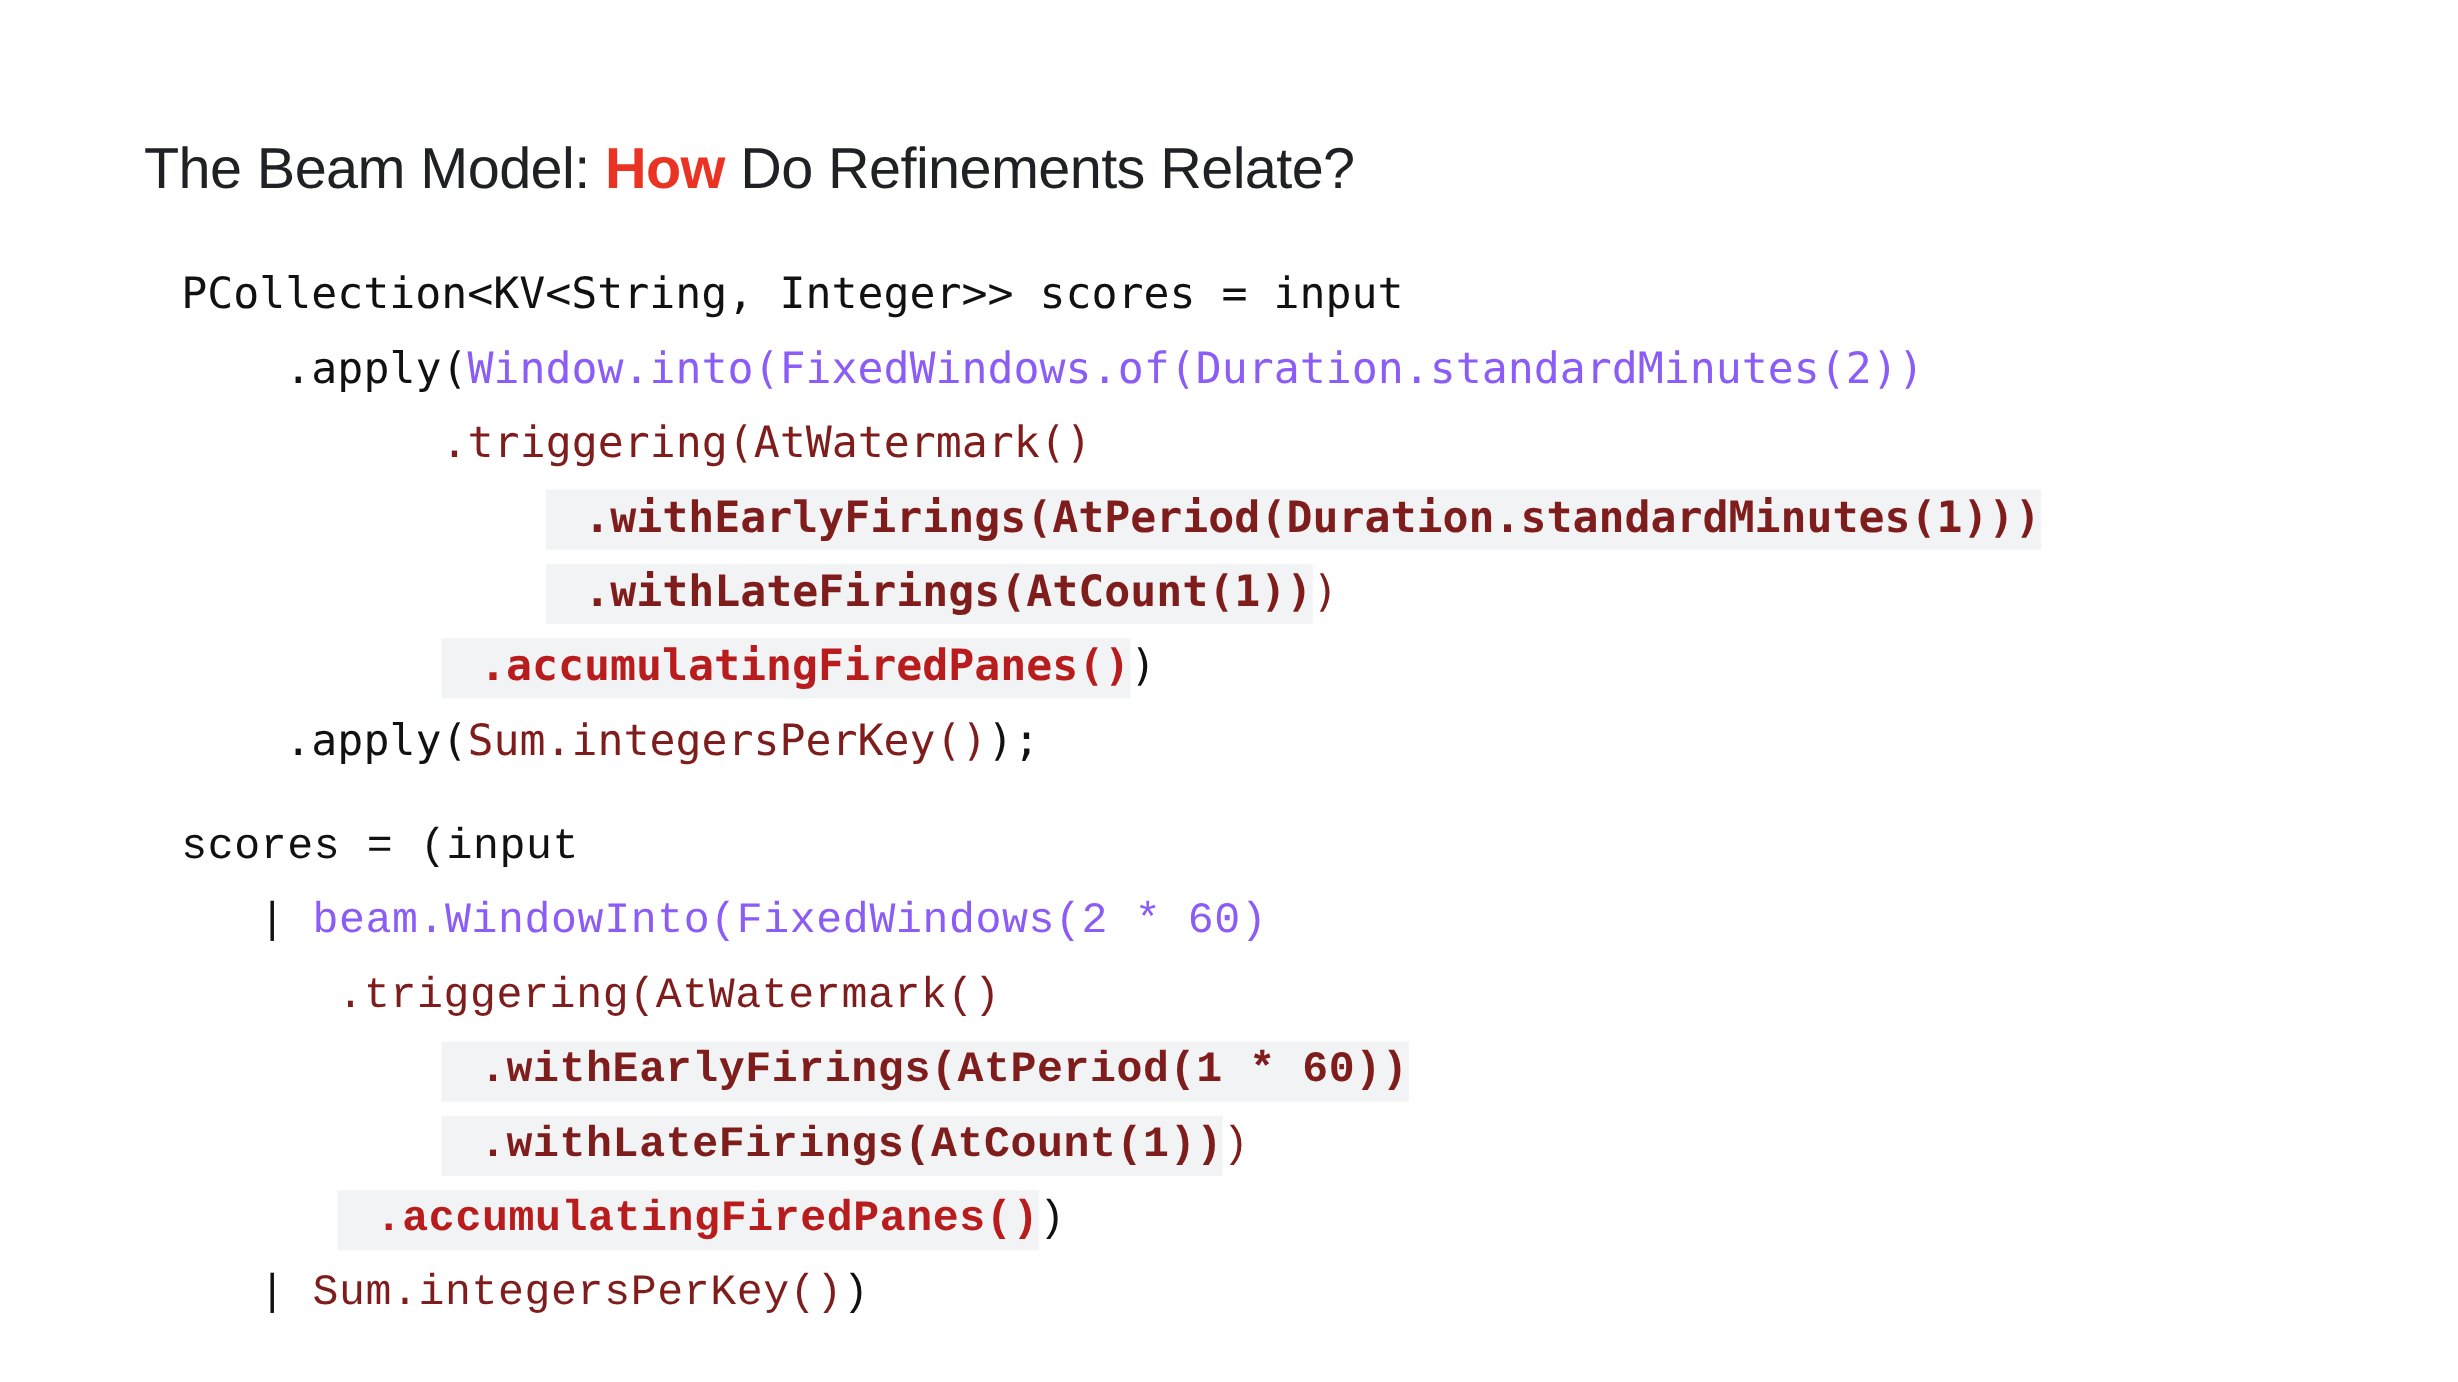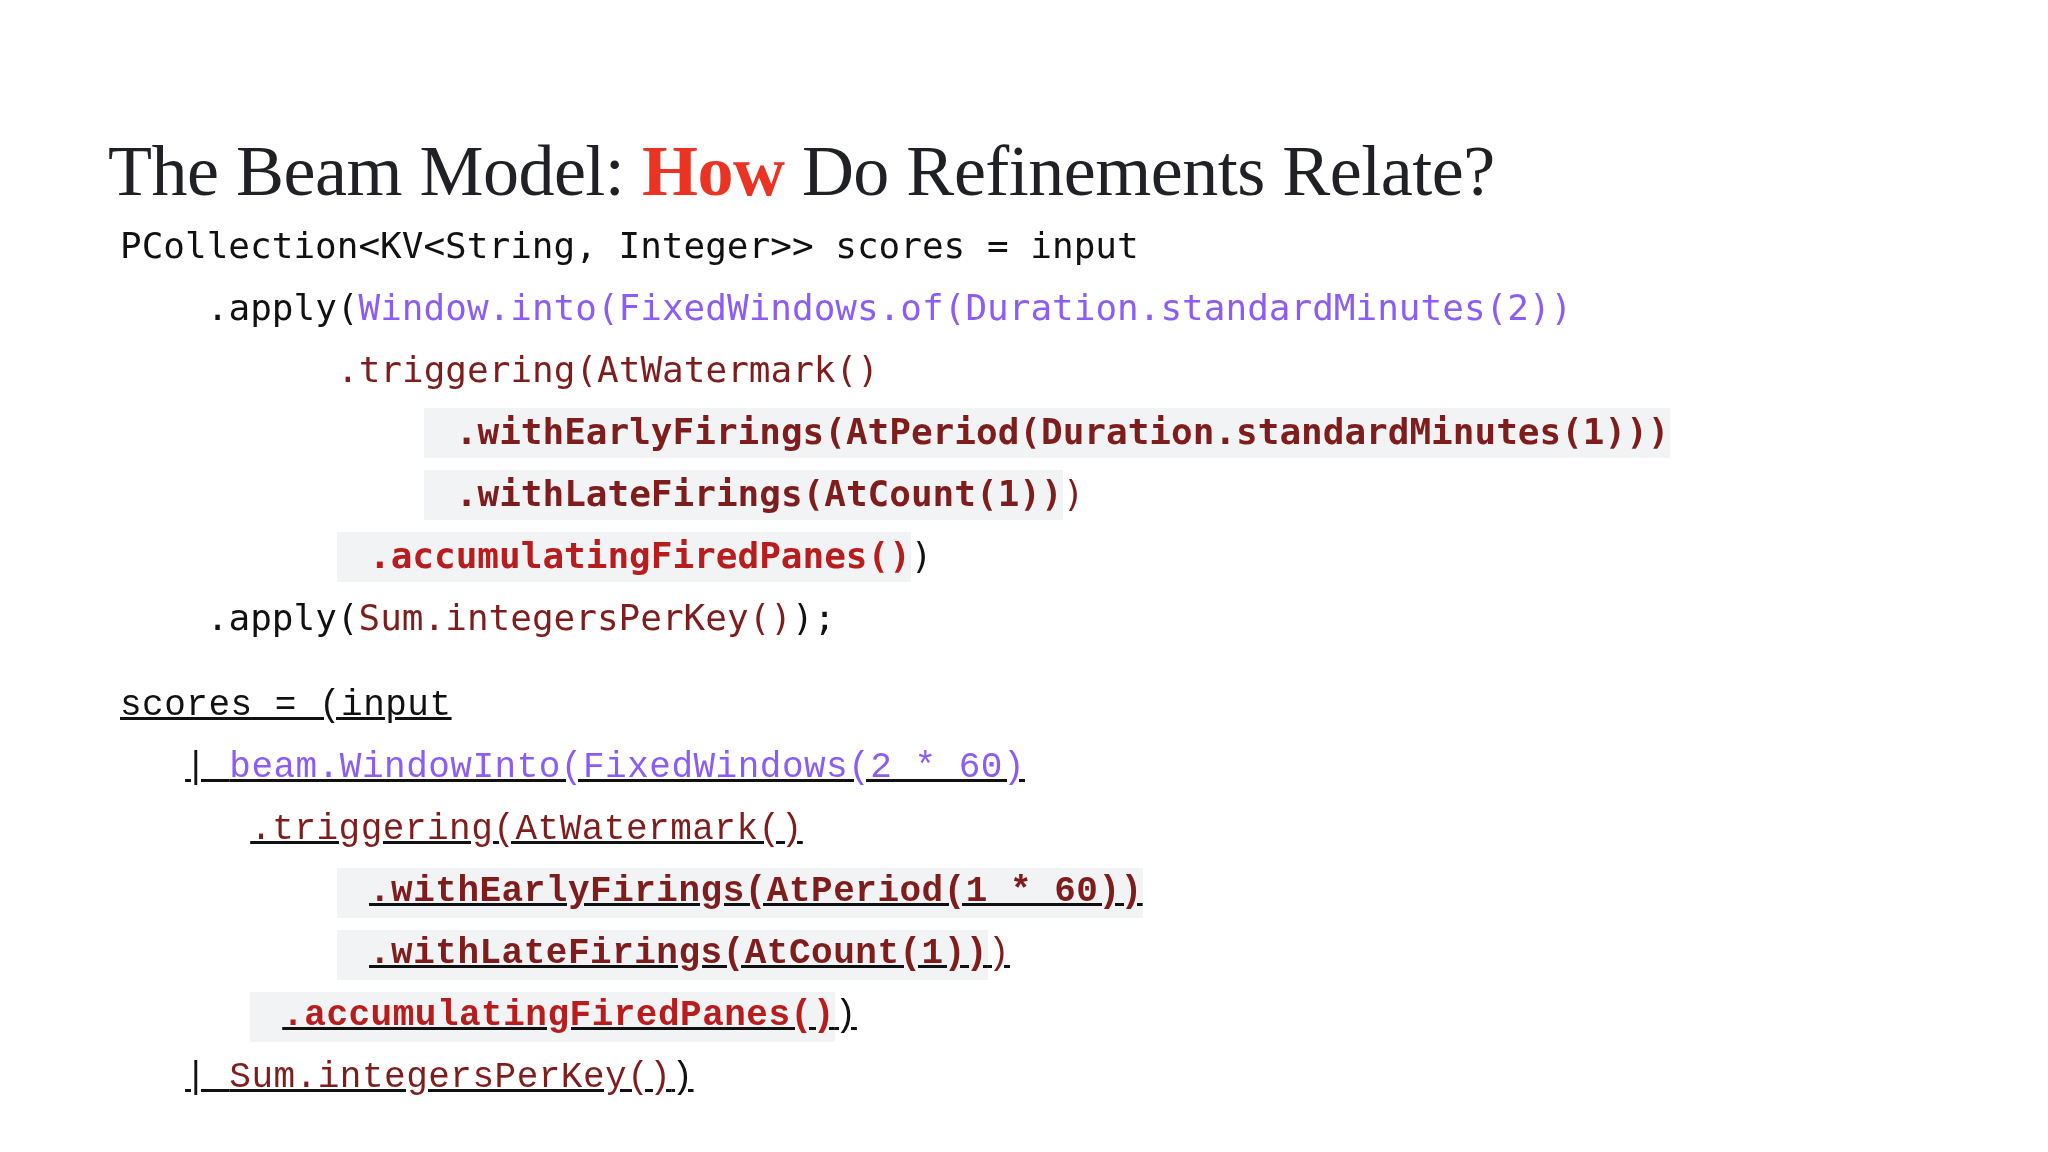--- a/index.html
+++ b/index.html
@@ -20,24 +20,24 @@
     position: relative;
     width: 2048px;
     height: 1152px;
     background: #ffffff;
     box-sizing: border-box;
   }
 
   
   .slide-title {
     position: absolute;
-    left: 108px;
+    left: 120px;
     top: 82px;
-    font-family: Liberation Serif, serif;
-    font-size: 72px;
+    font-family: Liberation Sans, sans-serif;
+    font-size: 48px;
     line-height: 1.15;
     font-weight: 400;
     color: #202124;
     white-space: nowrap;
     letter-spacing: -0.5px;
   }
   .slide-title .accent {
     color: #ea3323;
     font-weight: 700;
   }
@@ -49,29 +49,29 @@
     top: 215px;
     width: 2048px;
   }
 
   .code-block {
     font-family: "DejaVu Sans Mono", "Liberation Mono", monospace;
     font-size: 36px;
     line-height: 62px;
     color: #111111;
     white-space: pre;
+    margin-left: 31px;
   }
   .code-block.java {
     font-family: "DejaVu Sans Mono", monospace;
     letter-spacing: 0px;
   }
   .code-block.python {
     font-family: "Liberation Mono", "DejaVu Sans Mono", monospace;
     letter-spacing: 0.5px;
-    text-decoration: underline;
   }
 
   .code-line {
     display: block;
     height: 62px;
     padding-left: 120px;
     white-space: pre;
   }
 
   .block-gap {

